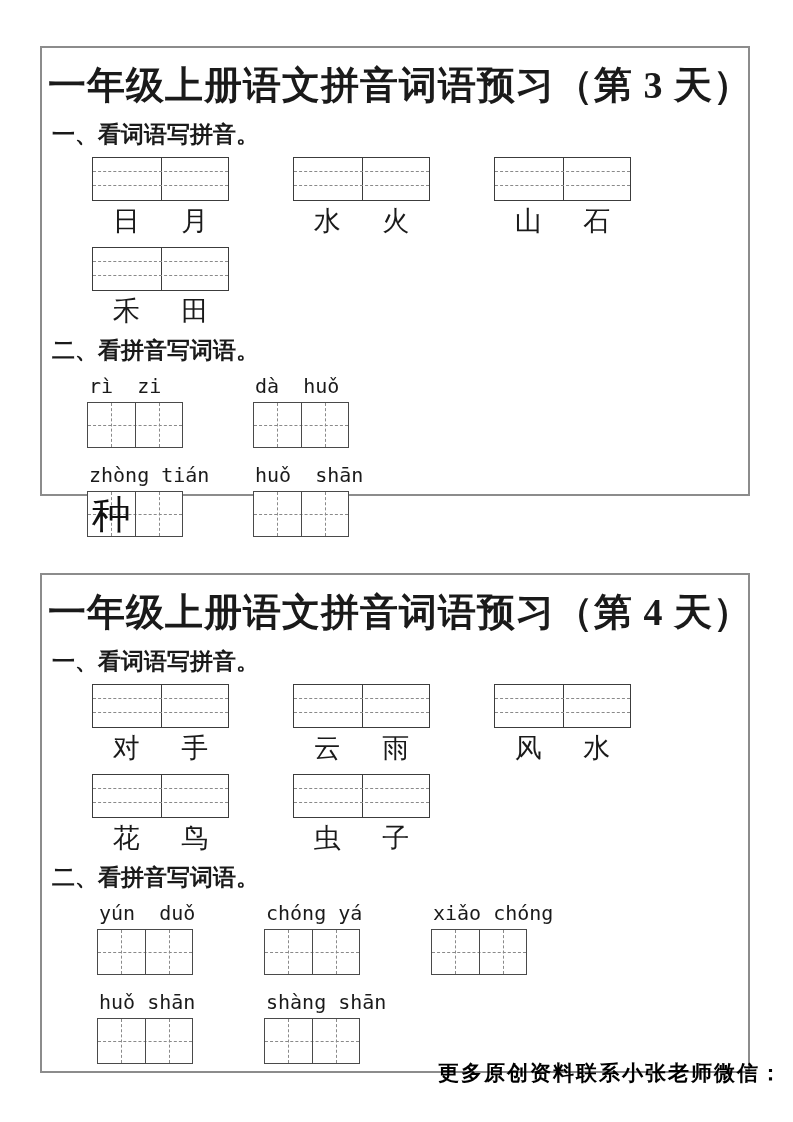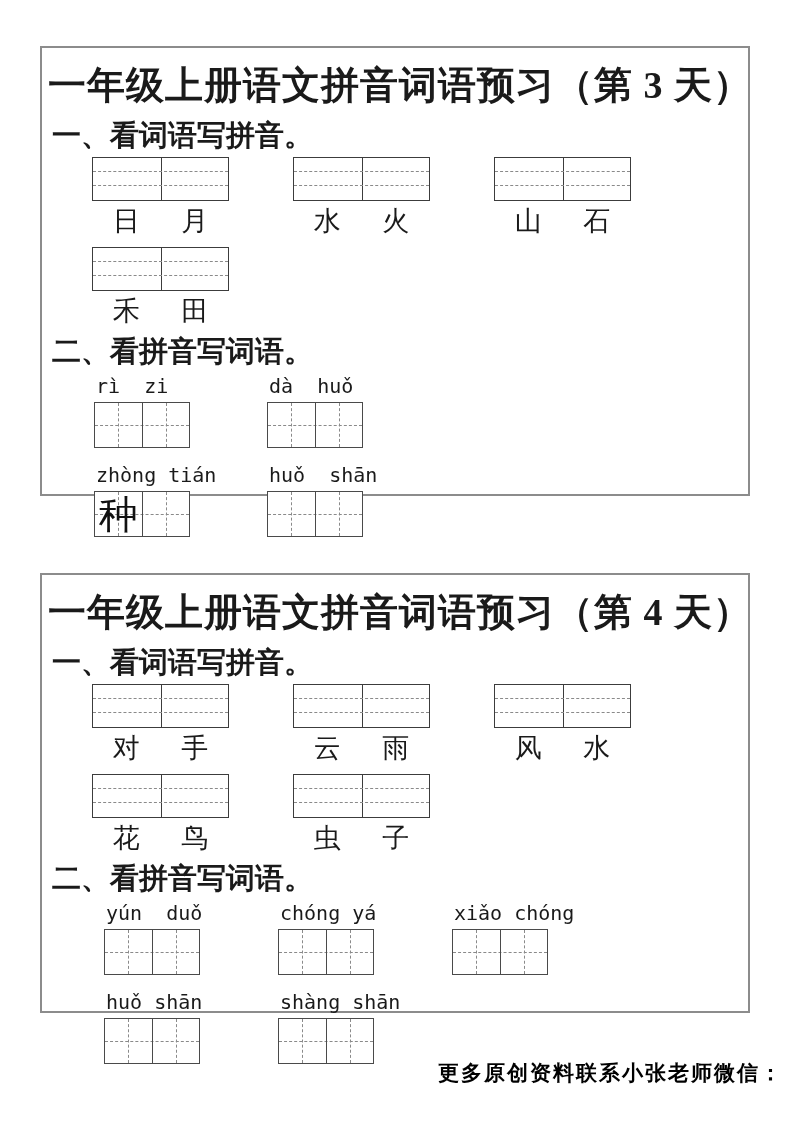--- a/index.html
+++ b/index.html
@@ -11,53 +11,53 @@
     color:#1a1a1a;
     overflow:hidden;
   }
   .panel{
     position:absolute;left:40px;width:710px;
     border:2px solid #8c8c8c;
     background:#ffffff;
     box-sizing:border-box;
   }
   .panel.p1{top:46px;height:450px;}
-  .panel.p2{top:573px;height:440px;}
+  .panel.p2{top:573px;height:500px;}
   .title{
     margin:13px 6px 0 6px;
     text-align:center;
     font-size:38px;line-height:48px;
     font-weight:bold;
     letter-spacing:1px;
     white-space:nowrap;
   }
   .heading{
     margin:12px 0 0 10px;
-    font-size:29px;line-height:28px;
+    font-size:23px;line-height:28px;
     font-weight:bold;
   }
   
   .s1row{display:flex;gap:64px;margin:8px 0 0 50px;}
   .s1row.r2{margin-top:12px;}
   .pgroup{width:137px;}
   .pbox{
     position:relative;width:137px;height:44px;
     border:1px solid #3c3c3c;background:#fff;box-sizing:border-box;
   }
   .pbox .vdiv{position:absolute;top:0;bottom:0;left:50%;width:1px;background:#3c3c3c;}
   .pbox .dash{position:absolute;left:0;right:0;border-top:1px dashed #8a8a8a;}
   .pbox .dash.d1{top:32%;}
   .pbox .dash.d2{top:64%;}
   .pchars{display:flex;margin-top:6px;}
   .pchars span{flex:1;text-align:center;font-size:27px;line-height:28px;}
   
   .s2row{display:flex;gap:70px;margin:8px 0 0 45px;}
   .s2row.r2{margin-top:14px;}
   .p2 .s2row{margin-left:55px;gap:71px;align-items:center;}
-  .wgroup{width:96px;margin-left:7px;}
+  .wgroup{width:96px;}
   .pinyin{
     font-family:"DejaVu Sans Mono","Liberation Mono",monospace;
     font-size:20px;line-height:26px;
     white-space:pre;
     margin:0 0 3px 2px;
   }
   .cgrid{
     position:relative;display:flex;
     width:96px;height:46px;
     border:1px solid #4a4a4a;background:#fff;box-sizing:border-box;

